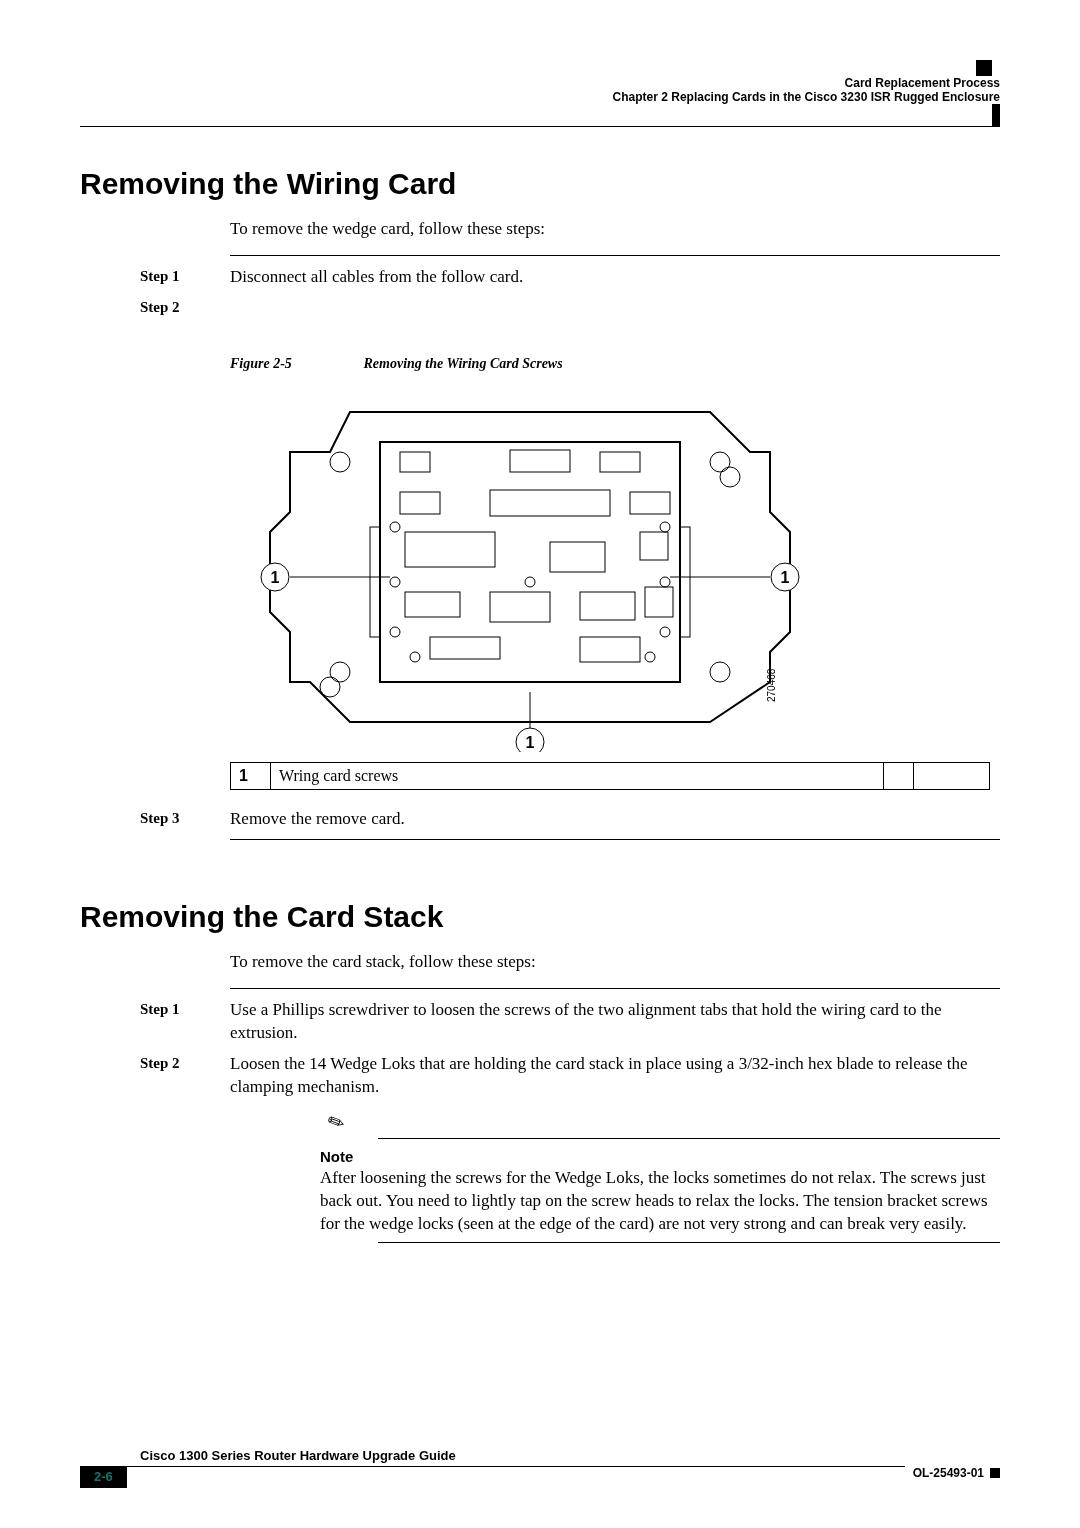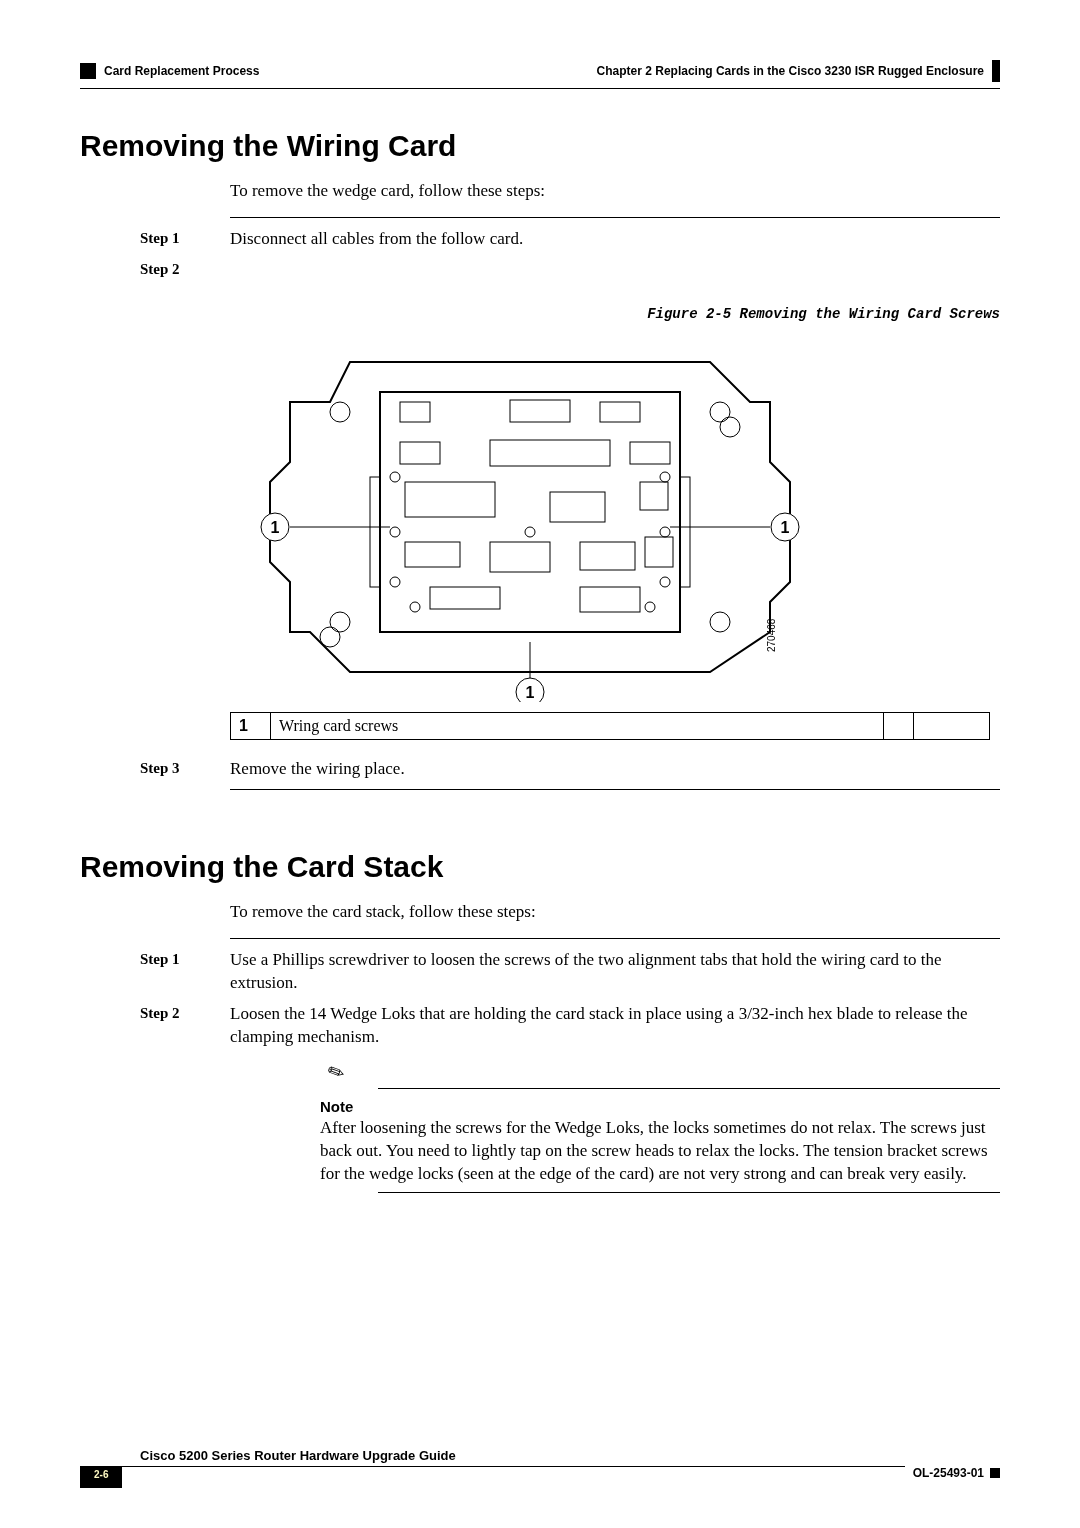--- a/index.html
+++ b/index.html
@@ -7,52 +7,51 @@
     width: 1080px;
     height: 1528px;
     background: #fff;
     font-family: "Times New Roman", Times, serif;
     color: #000;
     position: relative;
     padding: 60px 80px 40px 80px;
   }
   .header-row {
     display: flex;
-    align-items: center;
+    align-items: flex-end;
     font-family: Arial, Helvetica, sans-serif;
     font-size: 12px;
     font-weight: bold;
-    margin-bottom: 6px;
+    flex-direction: column;
   }
   .header-row .chapter { margin-left: auto; }
   .header-row .vbar-right { width: 8px; height: 22px; background: #000; margin-left: 8px; }
   .header-row .sq-left { width: 16px; height: 16px; background: #000; margin-right: 8px; }
   .header-rule { border: none; border-top: 1px solid #000; margin-bottom: 40px; }
   .h2 {
     font-family: Arial, Helvetica, sans-serif;
     font-weight: bold;
     font-size: 30px;
     margin-bottom: 18px;
   }
   .intro { margin-left: 150px; font-size: 17px; margin-bottom: 16px; }
   .step-block { margin-left: 60px; }
   .step-rule { border: none; border-top: 1px solid #000; margin: 6px 0 10px 90px; }
   .step-row { display: flex; font-size: 17px; margin-bottom: 8px; }
   .step-label { width: 90px; font-family: Liberation Serif, serif; font-weight: bold; font-size: 15px; flex-shrink: 0; padding-top: 2px; }
   .step-text { flex: 1; line-height: 1.35; }
   .figref { color: #0050c8; }
   .figcap {
-    font-family: Liberation Mono, monospace;
+    font-family: Liberation Serif, serif;
     font-style: italic;
     font-weight: bold;
     font-size: 14px;
     margin-left: 150px;
-    margin-top: 28px;
+    margin-top: 40px;
     margin-bottom: 10px;
-    text-align: right;
   }
   .figcap .fignum { display: inline-block; width: 130px; }
   .figure-slot {
     margin-left: 150px;
     width: 600px;
     height: 370px;
     display: flex;
     align-items: center;
     justify-content: center;
   }
@@ -78,23 +77,23 @@
   }
   .footer-title {
     font-family: Arial, Helvetica, sans-serif;
     font-weight: bold;
     font-size: 13px;
     margin-left: 60px;
     margin-bottom: 3px;
   }
   .footer-bar { display: flex; align-items: stretch; height: 22px; }
   .page-badge {
-    background: #000; color: #fef9c3;
-    font-family: Arial, Helvetica, sans-serif;
-    font-weight: bold; font-size: 10px;
+    background: #000; color: #0f766e;
+    font-family: Arial, Helvetica, sans-serif;
+    font-weight: bold; font-size: 13px;
     padding: 3px 14px;
   }
   .footer-line { flex: 1; border-top: 1px solid #000; margin-top: 0; }
   .doc-id {
     font-family: Arial, Helvetica, sans-serif;
     font-weight: bold; font-size: 12px;
     align-self: flex-start;
     margin-left: 8px;
   }
   .end-sq { width: 10px; height: 10px; background: #000; margin-left: 6px; align-self: flex-start; margin-top: 2px; }
@@ -197,21 +196,21 @@
     <td>Wring card screws</td>
     <td class="blank"></td>
     <td></td>
   </tr>
 </tbody>
   </table>
 
 <div class="step-block" style="margin-top:18px">
   <div class="step-row">
     <div class="step-label">Step 3</div>
-    <div class="step-text">Remove the wiring place.</div>
+    <div class="step-text">Remove the remove card.</div>
   </div>
   <hr class="step-rule">
 </div>
 
 <div class="section-gap"></div>
 
 <div class="h2">Removing the Card Stack</div>
 <p class="intro">To remove the card stack, follow these steps:</p>
 
 <div class="step-block">
@@ -231,20 +230,20 @@
           <div class="note-label">Note</div>
           <div>After loosening the screws for the Wedge Loks, the locks sometimes do not relax. The screws just back out. You need to lightly tap on the screw heads to relax the locks. The tension bracket screws for the wedge locks (seen at the edge of the card) are not very strong and can break very easily.</div>
         </div>
         <hr class="note-rule" style="margin-top:6px">
       </div>
     </div>
   </div>
 </div>
 
 <div class="footer">
-  <div class="footer-title">Cisco 5200 Series Router Hardware Upgrade Guide</div>
+  <div class="footer-title">Cisco 1300 Series Router Hardware Upgrade Guide</div>
   <div class="footer-bar">
     <div class="page-badge">2-6</div>
     <div class="footer-line"></div>
     <div class="doc-id">OL-25493-01</div>
     <div class="end-sq"></div>
   </div>
 </div>
 
 </body></html>

